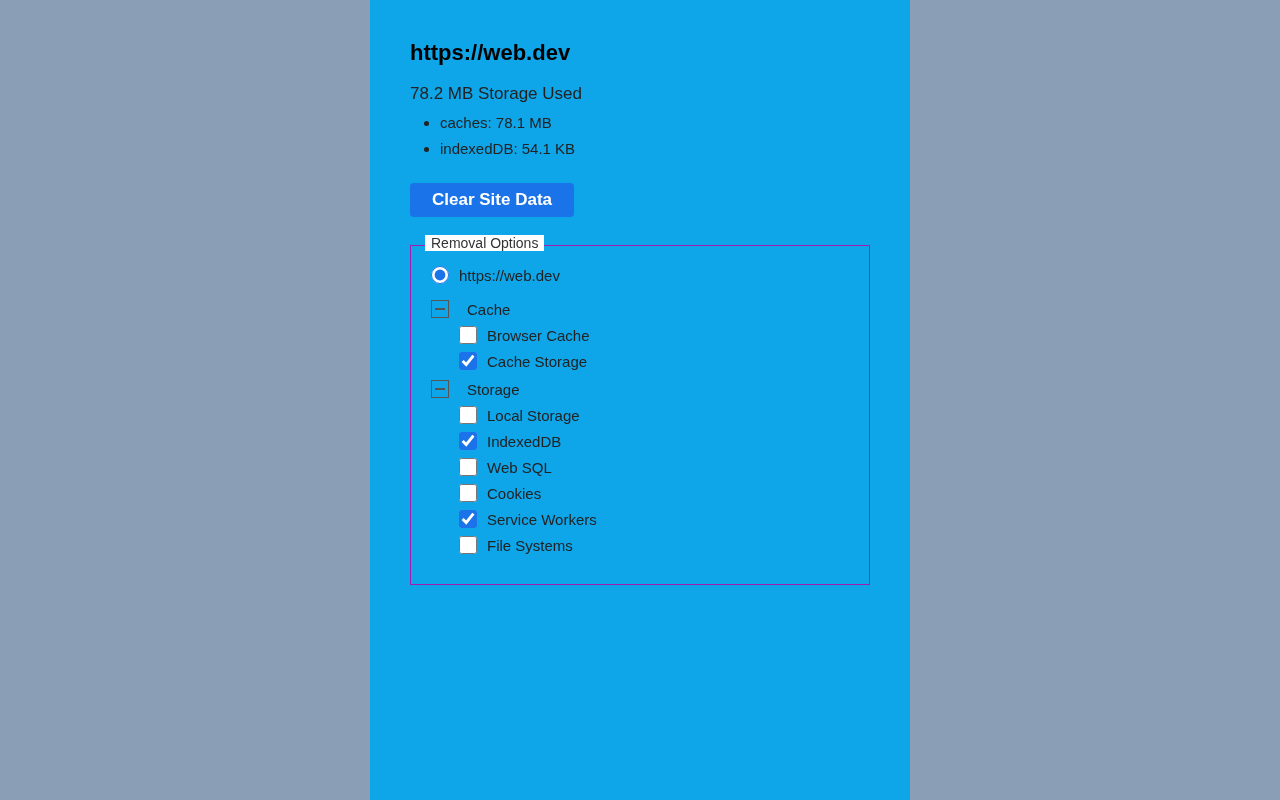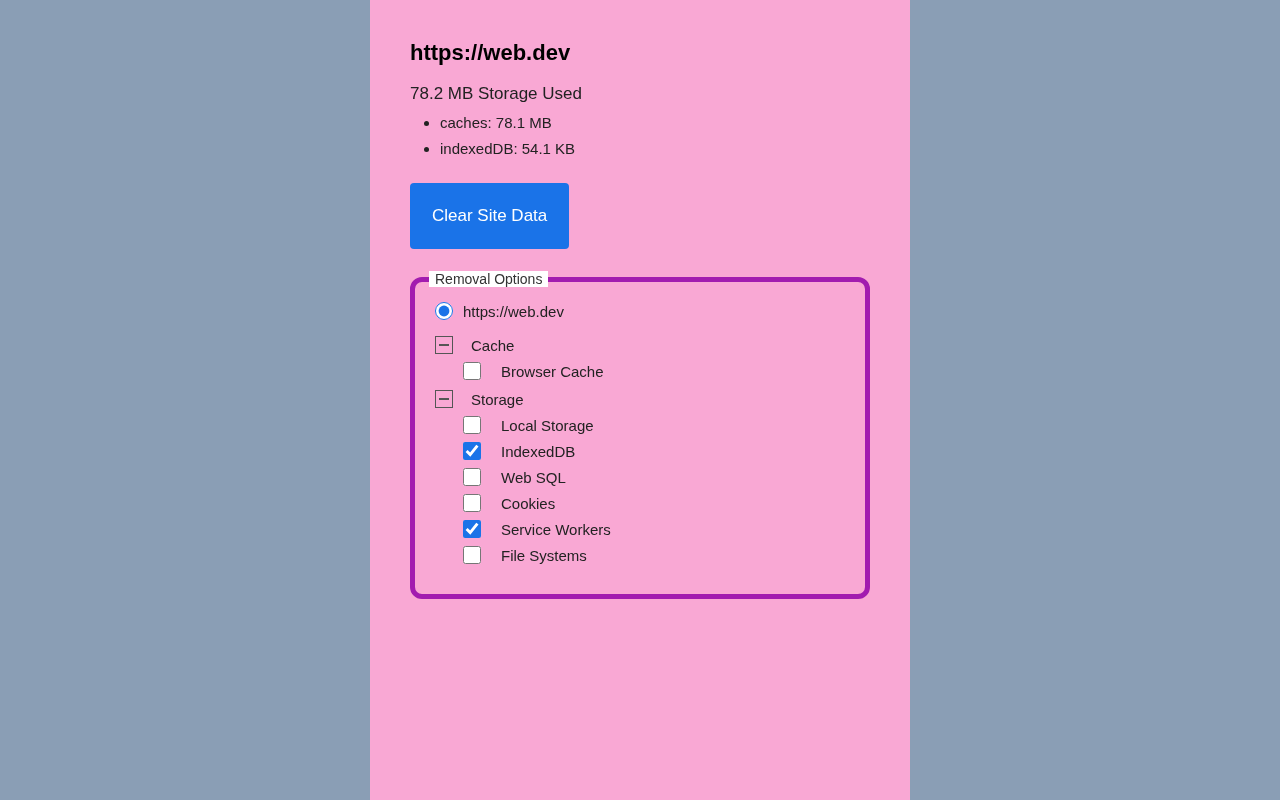--- a/index.html
+++ b/index.html
@@ -8,21 +8,21 @@
       width: 1280px;
       height: 800px;
       background-color: #8a9eb5;
       display: flex;
       align-items: flex-start;
       justify-content: center;
       font-family: -apple-system, BlinkMacSystemFont, "Segoe UI", sans-serif;
     }
 
     .panel {
-      background: #f9a8d4;
+      background: #0ea5e9;
       width: 540px;
       min-height: 800px;
       padding: 40px 40px;
     }
 
     .site-url {
       font-size: 22px;
       font-weight: 700;
       color: #000;
       margin-bottom: 18px;
@@ -41,30 +41,30 @@
       color: #222;
       margin-bottom: 22px;
       line-height: 1.7;
     }
 
     .clear-btn {
       background-color: #1a73e8;
       color: #fff;
       border: none;
       border-radius: 4px;
-      padding: 23px 22px;
+      padding: 7px 22px;
       font-size: 17px;
-      font-weight: 400;
+      font-weight: 700;
       cursor: pointer;
       margin-bottom: 28px;
     }
 
     .removal-options {
-      border: 5px solid #a21caf;
-      border-radius: 12px;
+      border: 1px solid #a21caf;
+      border-radius: 0;
       padding: 16px 20px 20px 20px;
       position: relative;
     }
 
     .removal-legend {
       position: absolute;
       top: -11px;
       left: 14px;
       background: #fff;
       padding: 0 6px;
@@ -124,21 +124,21 @@
     }
 
     .checkbox-group {
       padding-left: 28px;
       margin-bottom: 10px;
     }
 
     .checkbox-label {
       display: flex;
       align-items: center;
-      gap: 20px;
+      gap: 10px;
       font-size: 15px;
       color: #222;
       margin-bottom: 8px;
       cursor: pointer;
     }
 
     .checkbox-label input[type="checkbox"] {
       width: 18px;
       height: 18px;
       accent-color: #1a73e8;
@@ -172,20 +172,24 @@
 
     <div class="section-header">
       <span class="minus-icon"></span>
       <span>Cache</span>
     </div>
     <div class="checkbox-group">
       <label class="checkbox-label">
         <input type="checkbox" style="">
         <span>Browser Cache</span>
       </label>
+      <label class="checkbox-label">
+        <input type="checkbox" checked="" style="">
+        <span>Cache Storage</span>
+      </label>
     </div>
 
     <div class="section-header">
       <span class="minus-icon"></span>
       <span>Storage</span>
     </div>
     <div class="checkbox-group">
       <label class="checkbox-label">
         <input type="checkbox" style="">
         <span>Local Storage</span>

